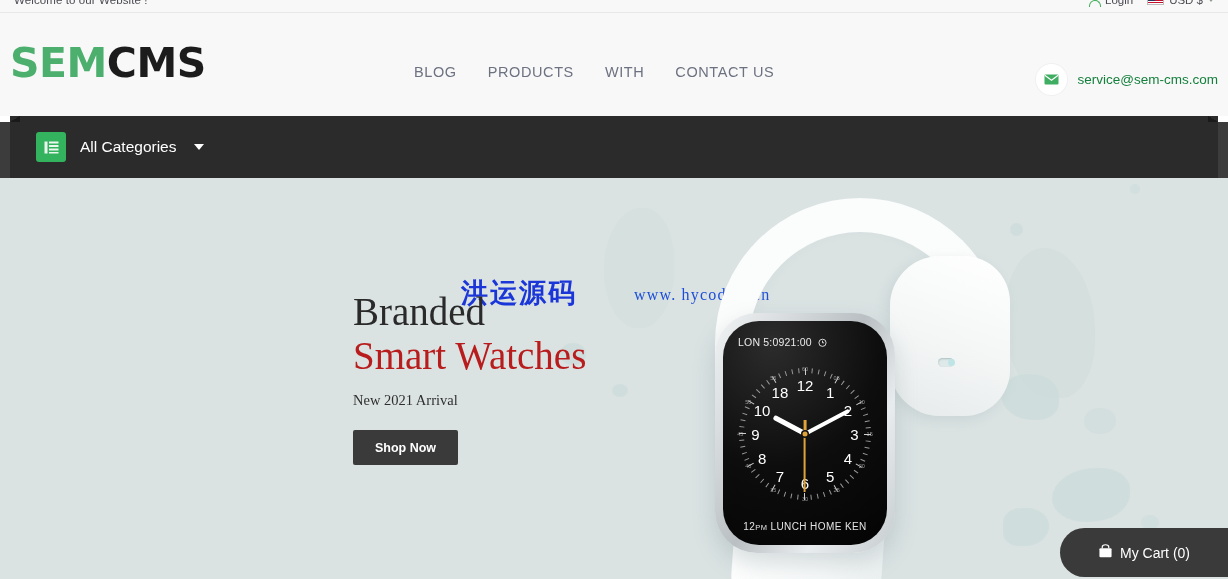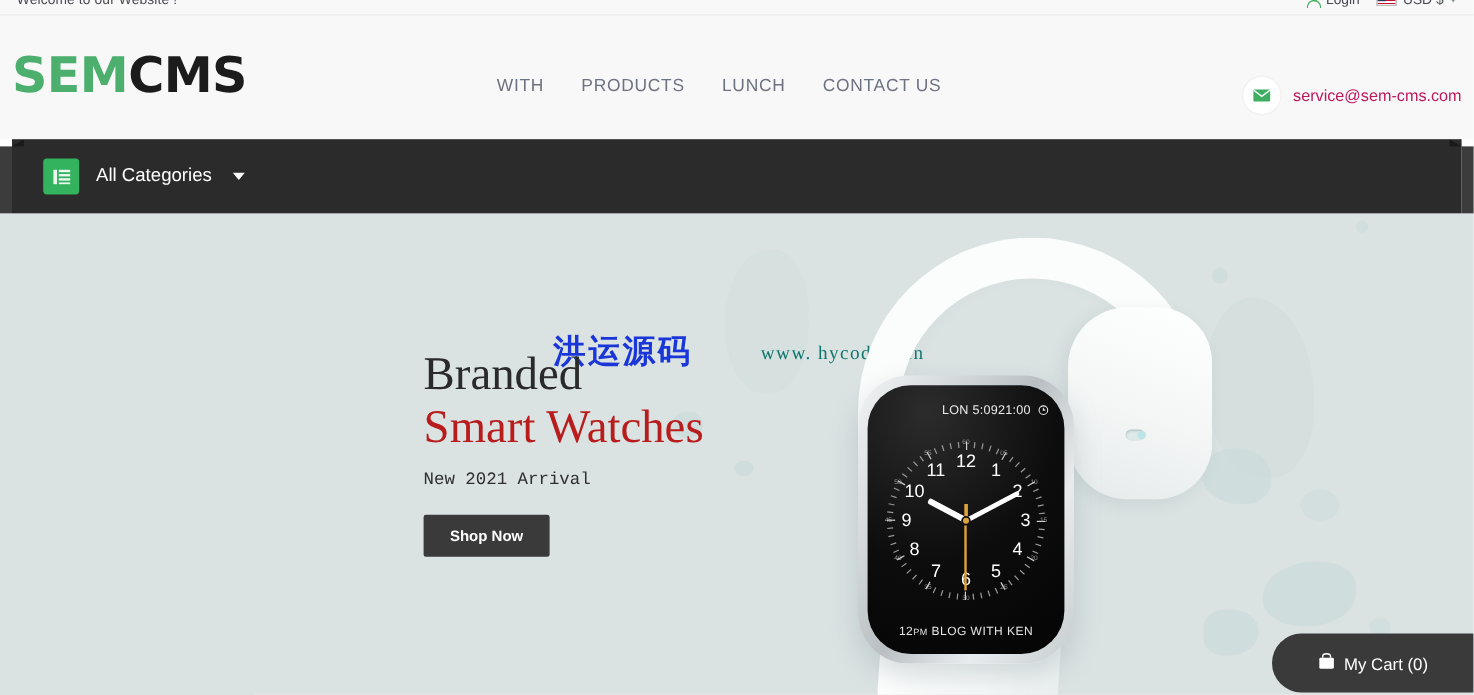--- a/index.html
+++ b/index.html
@@ -83,21 +83,21 @@
 
   .hdr-mail {
     position: absolute; right: 10px; top: 51px;
     display: flex; align-items: center; gap: 11px;
   }
   .mail-circle {
     width: 31px; height: 31px; border-radius: 50%;
     background: #ffffff; display: flex; align-items: center;
     justify-content: center; box-shadow: 0 0 0 1px #f0f0f0;
   }
-  .hdr-mail .addr { font-size: 13.5px; color: #be185d; }
+  .hdr-mail .addr { font-size: 13.5px; color: #15803d; }
 
   
   .darkbar-wrap { position:absolute; top:116px; left:0; width:1228px; height:62px; }
   .darkbar {
     position:absolute; left:10px; top:0; width:1208px; height:62px;
     background:#2b2b2b;
   }
   .fold-l {
     position:absolute; left:0; top:6px; width:10px; height:56px;
     background:#3c3c3c;
@@ -161,39 +161,39 @@
   .hero-text { position:absolute; left:353px; top:114px; width:400px; }
   .h-branded {
     font-family:"Liberation Serif", serif;
     font-size:39px; color:#2a2a2a; line-height:1.0;
   }
   .h-smart {
     font-family:"Liberation Serif", serif;
     font-size:39px; color:#b91c1c; line-height:1.18; margin-top:2px;
   }
   .h-sub {
-    font-family:Liberation Mono, monospace;
+    font-family:Liberation Serif, serif;
     font-size:14.5px; color:#2f2f2f; margin-top:13px;
   }
   .shop-btn {
     margin-top:21px; width:105px; height:35px;
     background:#3a3a3a; color:#fff; border:none; border-radius:2px;
     font-size:12.5px; font-weight:700; cursor:pointer;
     font-family:"Liberation Sans", sans-serif;
   }
 
   .wm-cn {
     position:absolute; left:461px; top:97px;
     font-family:"DejaVu Sans", sans-serif;
     font-size:27px; color:#1b36d8; font-weight:700; letter-spacing:2px;
   }
   .wm-url {
     position:absolute; left:634px; top:108px;
     font-family:"Liberation Serif", serif;
-    font-size:16px; color:#0f766e; letter-spacing:1.2px;
+    font-size:16px; color:#1d4ed8; letter-spacing:1.2px;
   }
 
   
   .watch { position:absolute; left:620px; top:20px; width:430px; height:400px; }
 
   .band-top {
     position:absolute; left:95px; top:0px; width:290px; height:180px;
     border:34px solid #fbfcfc; border-bottom:none;
     border-radius:150px 150px 0 0;
     box-shadow: inset 0 -8px 14px rgba(180,195,195,.30);
@@ -226,21 +226,21 @@
     border-radius:42px;
     box-shadow: 0 10px 22px rgba(120,140,145,.28);
   }
   .screen {
     position:absolute; left:8px; top:8px; right:8px; bottom:8px;
     background: radial-gradient(120% 100% at 30% 10%, #2c2c2c 0%, #0d0d0d 55%, #050505 100%);
     border-radius:36px;
   }
   .scr-top {
     position:absolute; top:15px; left:15px; right:13px;
-    display:flex; justify-content:flex-end; align-items:center;
+    display:flex; justify-content:flex-start; align-items:center;
     color:#eaeaea; font-size:10.5px; letter-spacing:.2px;
     font-family:"Liberation Sans", sans-serif;
   }
   .scr-bottom {
     position:absolute; bottom:13px; left:0; right:0; text-align:center;
     color:#e4e4e4; font-size:10px; letter-spacing:.4px;
     font-family:"Liberation Sans", sans-serif;
   }
   .scr-bottom .sm { font-size:7.5px; }
   .dial { position:absolute; left:50%; top:113px; transform:translate(-50%,-50%);
@@ -323,23 +323,23 @@
     </div>
   </div>
 </div>
 
 <div class="header">
   <div class="logo">
     <span class="sem">SEM</span><span class="cms">CMS</span>
   </div>
 
   <nav class="nav">
+    <a href="#">BLOG</a>
+    <a href="#">PRODUCTS</a>
     <a href="#">WITH</a>
-    <a href="#">PRODUCTS</a>
-    <a href="#">LUNCH</a>
     <a href="#">CONTACT US</a>
   </nav>
 
   <div class="hdr-mail">
     <span class="mail-circle">
       <svg width="15" height="11" viewBox="0 0 15 11">
         <rect x="0.5" y="0.5" width="14" height="10" rx="1" fill="#3fae62"></rect>
         <path d="M0.8 1.2 L7.5 6.2 L14.2 1.2" stroke="#ffffff" stroke-width="1.2" fill="none"></path>
       </svg>
     </span>
@@ -443,21 +443,21 @@
           <span class="num" style="left:69%;top:18.5%;">1</span>
           <span class="num" style="left:82.5%;top:32%;">2</span>
           <span class="num" style="left:87.5%;top:50%;">3</span>
           <span class="num" style="left:82.5%;top:68%;">4</span>
           <span class="num" style="left:69%;top:81.5%;">5</span>
           <span class="num" style="left:50%;top:87%;">6</span>
           <span class="num" style="left:31%;top:81.5%;">7</span>
           <span class="num" style="left:17.5%;top:68%;">8</span>
           <span class="num" style="left:12.5%;top:50%;">9</span>
           <span class="num" style="left:17.5%;top:32%;">10</span>
-          <span class="num" style="left:31%;top:18.5%;">11</span>
+          <span class="num" style="left:31%;top:18.5%;">18</span>
 
           <span class="minlbl" style="left:50%;top:1%;">60</span>
           <span class="minlbl" style="left:74%;top:7.5%;">05</span>
           <span class="minlbl" style="left:93%;top:26%;">10</span>
           <span class="minlbl" style="left:99%;top:50%;">15</span>
           <span class="minlbl" style="left:93%;top:74%;">20</span>
           <span class="minlbl" style="left:74%;top:92.5%;">25</span>
           <span class="minlbl" style="left:50%;top:99%;">30</span>
           <span class="minlbl" style="left:26%;top:92.5%;">35</span>
           <span class="minlbl" style="left:7%;top:74%;">40</span>
@@ -528,21 +528,21 @@
               <div class="tick" style="transform: rotate(354deg);"></div>
             </div>
 
           <div class="hand hour" style="transform:rotate(-62deg);"></div>
           <div class="hand minute" style="transform:rotate(62deg);"></div>
           <div class="hand second" style="transform:rotate(180deg);"></div>
           <div class="pivot"></div>
         </div>
 
         <div class="scr-bottom">
-          <span>12</span><span class="sm">PM</span><span> BLOG WITH KEN</span>
+          <span>12</span><span class="sm">PM</span><span> LUNCH HOME KEN</span>
         </div>
       </div>
     </div>
   </div>
 
   <div class="float-cart">
     <span>
       <svg width="15" height="14" viewBox="0 0 16 15">
         <path d="M4.5 4.5 V3.2 C4.5 1.7 6 0.8 8 0.8 C10 0.8 11.5 1.7 11.5 3.2 V4.5" fill="none" stroke="#ffffff" stroke-width="1.3"></path>
         <rect x="1.5" y="4.5" width="13" height="9.7" rx="1.2" fill="#ffffff"></rect>

